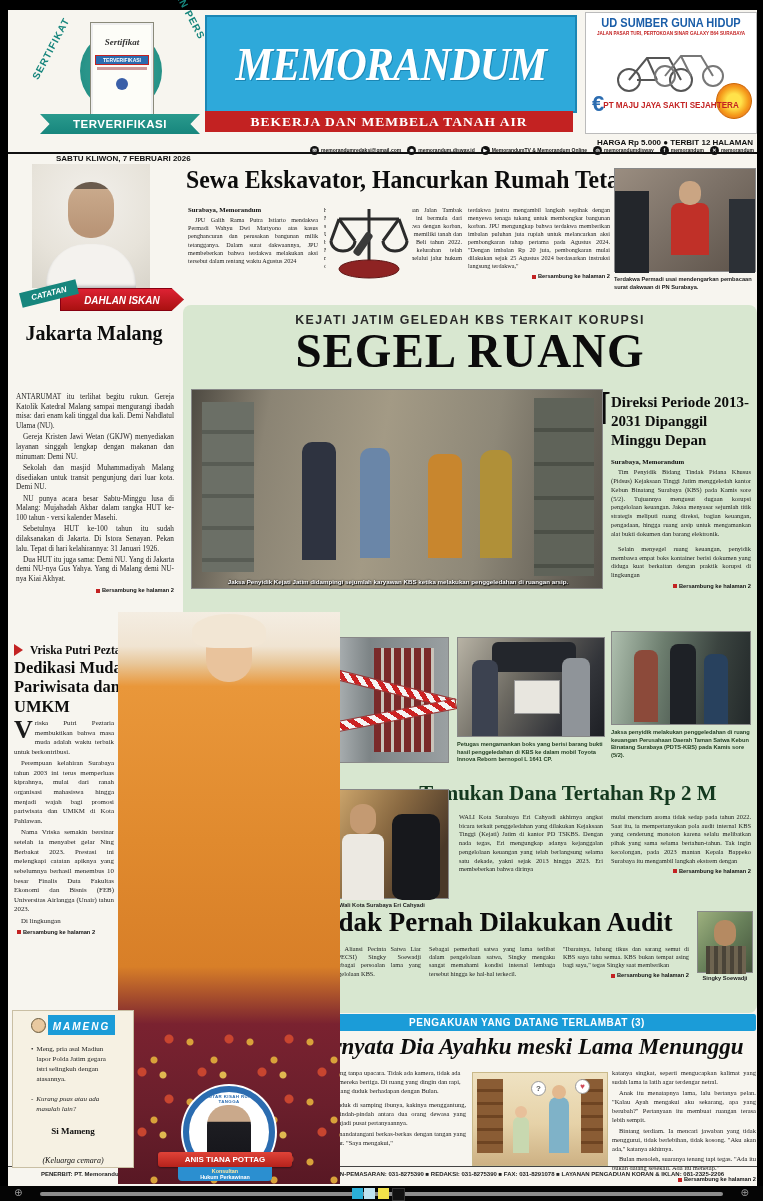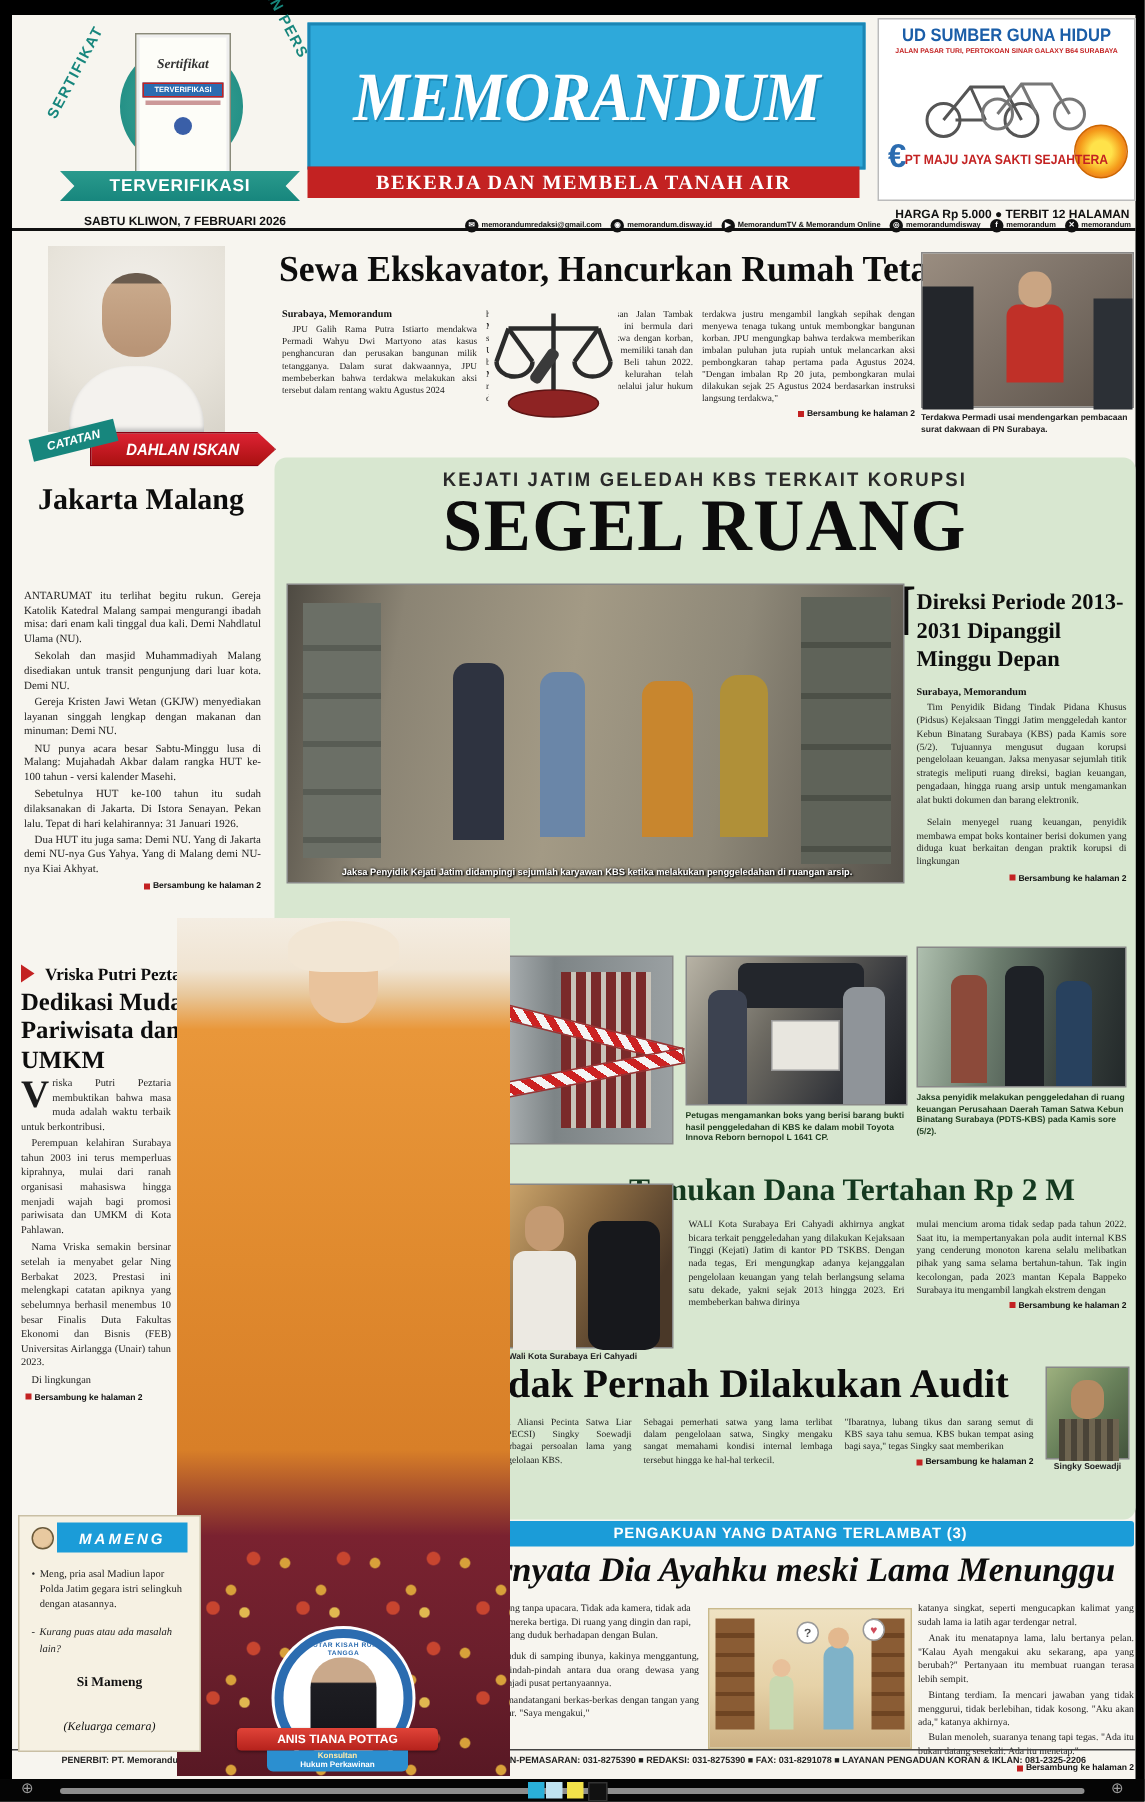--- a/index.html
+++ b/index.html
@@ -64,43 +64,43 @@
           <circle cx="106" cy="38" r="10" stroke="#777"></circle>
         <path d="M58 38 L74 18 L94 18 L106 38 M74 18 L84 38" stroke="#777"></path>
       </g>
     </svg>
     <span class="abs" style="left:6px;top:78px;font:bold 22px 'Liberation Sans',sans-serif;color:#2b6cb0;">€</span>
     <div class="abs" style="right:4px;top:70px;width:34px;height:34px;border-radius:50%;background:radial-gradient(circle,#ffe24a 30%,#f59a1a 60%,#d8482a 100%);border:1px solid #c60;"></div>
     <div style="font:bold 9px 'Liberation Sans',sans-serif;color:#c32222;margin-top:2px;transform:scaleX(0.9);">PT MAJU JAYA SAKTI SEJAHTERA</div>
   </div>
 
   <div class="abs" style="left:2px;top:126px;width:745px;height:14px;">
-    <span class="abs" style="left:2px;top:7px;font:bold 8px 'Liberation Sans',sans-serif;color:#111;padding-left:44px;">SABTU KLIWON, 7 FEBRUARI 2026</span>
+    <span class="abs" style="left:2px;top:18px;font:bold 8px 'Liberation Sans',sans-serif;color:#111;padding-left:44px;">SABTU KLIWON, 7 FEBRUARI 2026</span>
     <span class="abs" style="left:300px;top:2px;white-space:nowrap;">
       <span class="cic">✉</span><span class="clab">memorandumredaksi@gmail.com</span><span class="cic">◉</span><span class="clab">memorandum.disway.id</span><span class="cic">▶</span><span class="clab">MemorandumTV &amp; Memorandum Online</span><span class="cic">◎</span><span class="clab">memorandumdisway</span><span class="cic">f</span><span class="clab">memorandum</span><span class="cic">✕</span><span class="clab">memorandum</span>
     </span>
     <span class="abs" style="right:2px;top:2px;font:bold 8px 'Liberation Sans',sans-serif;color:#111;">HARGA Rp 5.000 ● TERBIT 12 HALAMAN</span>
   </div>
   <div class="abs" style="left:0;top:142px;width:749px;height:2px;background:#111;"></div>
 
   <div class="photo" style="left:24px;top:154px;width:118px;height:124px;border:none;background:radial-gradient(circle at 50% 30%,#c9b096 16%,#efece6 17%,#e7e3da 60%,#d8d4ca 100%);">
      <div class="abs" style="left:14px;bottom:0;width:90px;height:44px;background:#f4f2ee;border-radius:40px 40px 0 0;box-shadow:0 -2px 3px #bbb inset;"></div>
      <div class="abs" style="left:36px;top:18px;width:46px;height:56px;background:linear-gradient(#6a5b4d 12%,#c9a98b 13%,#b99577 90%);border-radius:22px;"></div>
   </div>
   <div class="abs" style="left:12px;top:276px;width:58px;height:15px;background:#17867d;transform:rotate(-14deg);display:flex;align-items:center;justify-content:center;z-index:3;">
     <span style="font:italic bold 8px 'Liberation Sans',sans-serif;color:#fff;">CATATAN</span>
   </div>
   <div class="abs" style="left:52px;top:278px;width:122px;height:21px;background:linear-gradient(#d23,#a11);clip-path:polygon(0 0,90% 0,100% 50%,90% 100%,0 100%);display:flex;align-items:center;justify-content:center;z-index:2;border:1px solid #801;">
     <span style="font:italic bold 11px 'Liberation Sans',sans-serif;color:#fff;transform:scaleX(0.9);">DAHLAN ISKAN</span>
   </div>
   <div class="abs hl" style="left:2px;top:312px;width:168px;text-align:center;font-size:20px;line-height:1.15;">Jakarta Malang</div>
   <div class="abs bt" style="left:8px;top:382px;width:158px;font-size:7.3px;line-height:1.33;">
     <p class="noind">ANTARUMAT itu terlihat begitu rukun. Gereja Katolik Katedral Malang sampai mengurangi ibadah misa: dari enam kali tinggal dua kali. Demi Nahdlatul Ulama (NU).</p>
+    <p>Gereja Kristen Jawi Wetan (GKJW) menyediakan layanan singgah lengkap dengan makanan dan minuman: Demi NU.</p>
     <p>Sekolah dan masjid Muhammadiyah Malang disediakan untuk transit pengunjung dari luar kota. Demi NU.</p>
-    <p>Gereja Kristen Jawi Wetan (GKJW) menyediakan layanan singgah lengkap dengan makanan dan minuman: Demi NU.</p>
     <p>NU punya acara besar Sabtu-Minggu lusa di Malang: Mujahadah Akbar dalam rangka HUT ke-100 tahun - versi kalender Masehi.</p>
     <p>Sebetulnya HUT ke-100 tahun itu sudah dilaksanakan di Jakarta. Di Istora Senayan. Pekan lalu. Tepat di hari kelahirannya: 31 Januari 1926.</p>
     <p>Dua HUT itu juga sama: Demi NU. Yang di Jakarta demi NU-nya Gus Yahya. Yang di Malang demi NU-nya Kiai Akhyat.</p>
     <div style="text-align:right;"><span class="csq"></span><span class="cont">Bersambung ke halaman 2</span></div>
   </div>
 
   <div class="abs hl" style="left:178px;top:156px;width:432px;font-size:24.5px;transform:scaleX(0.97);transform-origin:left;white-space:nowrap;">Sewa Ekskavator, Hancurkan Rumah Tetangga</div>
   <div class="abs bt" style="left:180px;top:196px;width:130px;height:112px;font-size:6.2px;">
     <p class="dateline">Surabaya, Memorandum</p>
     <p>JPU Galih Rama Putra Istiarto mendakwa Permadi Wahyu Dwi Martyono atas kasus penghancuran dan perusakan bangunan milik tetangganya. Dalam surat dakwaannya, JPU membeberkan bahwa terdakwa melakukan aksi tersebut dalam rentang waktu Agustus 2024</p>
@@ -242,21 +242,21 @@
     </div>
     <div style="position:absolute;left:8px;top:66px;width:134px;height:15px;background:linear-gradient(#e04338,#b5221c);border-radius:3px;display:flex;align-items:center;justify-content:center;box-shadow:0 1px 2px rgba(0,0,0,.4);">
       <span style="font:bold 8px 'Liberation Sans',sans-serif;color:#fff;">ANIS TIANA POTTAG</span>
     </div>
     <div style="position:absolute;left:28px;top:81px;width:94px;background:#2b8fd0;border-radius:0 0 4px 4px;padding:1px 0;">
       <div style="font:bold 5.4px 'Liberation Sans',sans-serif;color:#ffe9a8;">Konsultan</div>
       <div style="font:bold 5.4px 'Liberation Sans',sans-serif;color:#fff;">Hukum Perkawinan</div>
     </div>
   </div>
 
-  <div class="abs" style="left:4px;top:1000px;width:122px;height:158px;background:#f6f1e3;border:1px solid #c9bfa4;z-index:3;box-sizing:border-box;padding:4px 8px;">
+  <div class="abs" style="left:4px;top:1000px;width:122px;height:158px;background:#f6f1e3;border:1px solid #c9bfa4;z-index:3;box-sizing:border-box;padding:4px 18px;">
     <div style="display:flex;align-items:center;">
       <span style="width:13px;height:13px;border-radius:50%;background:radial-gradient(circle at 40% 40%,#e8c9a0 60%,#b89468 100%);border:1px solid #6b5a3a;display:inline-block;"></span>
       <span style="flex:1;background:#1b9cd8;margin-left:2px;padding:1px 0;text-align:center;">
         <span style="font:italic bold 10px 'Liberation Sans',sans-serif;color:#fff;letter-spacing:2px;">MAMENG</span>
       </span>
     </div>
     <div style="margin-top:9px;font:7px/1.45 'Liberation Serif',serif;color:#222;">
       <div style="display:flex;">
           <span style="margin-right:3px;">•</span>
           <span>Meng, pria asal Madiun lapor Polda Jatim gegara istri selingkuh dengan atasannya.</span>

